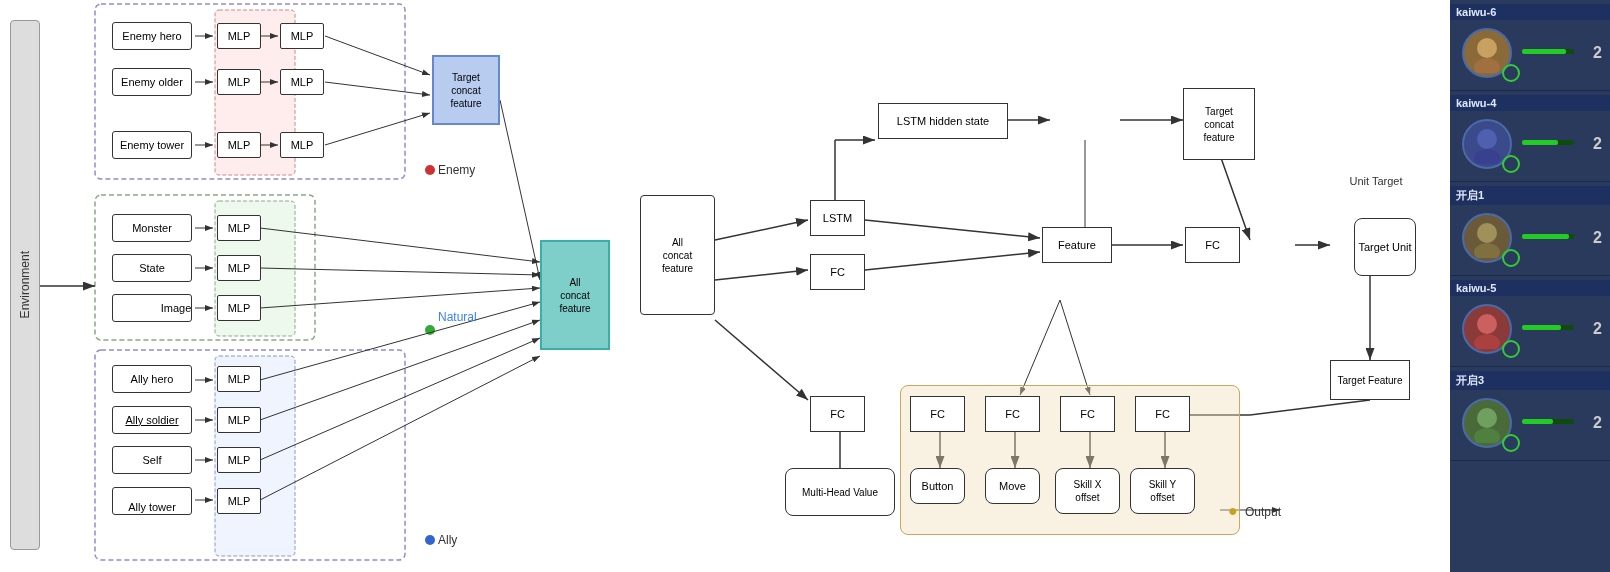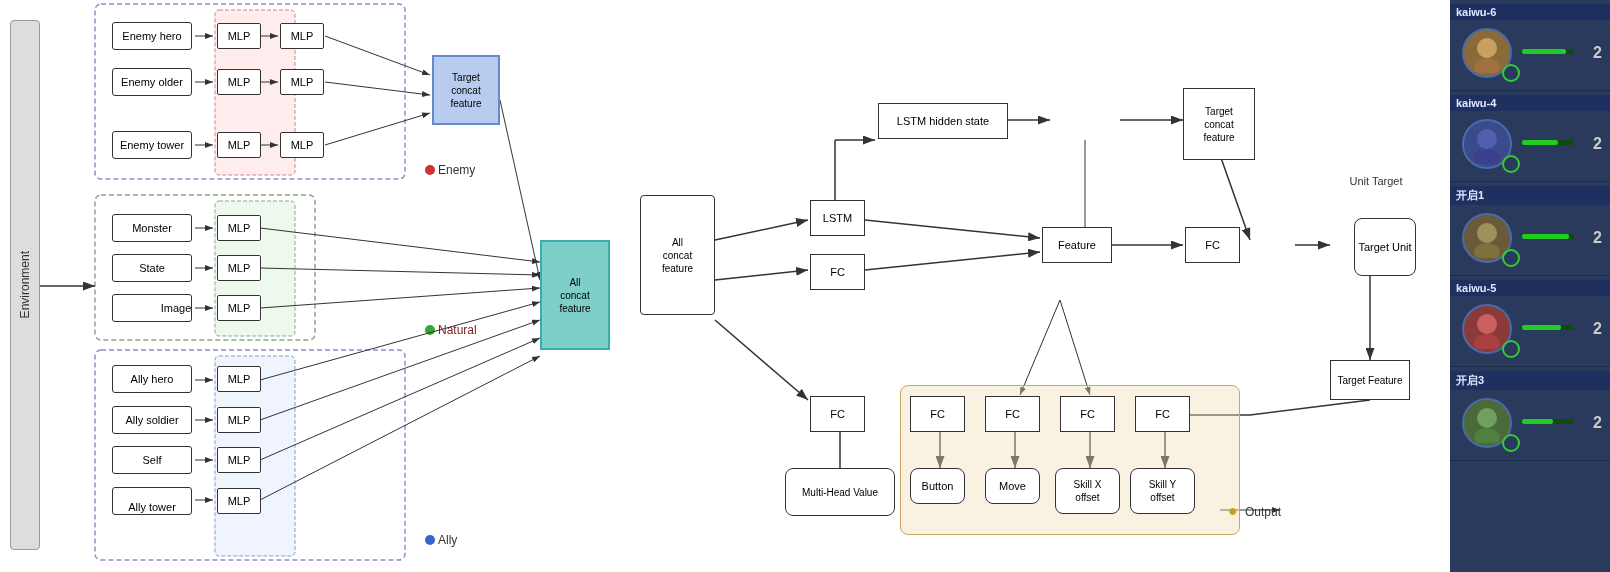--- a/index.html
+++ b/index.html
@@ -306,30 +306,30 @@
   <div class="box box-label" style="left:112px; top:254px;">
     <span>State</span>
   </div>
   <div class="box box-mlp" style="left:217px; top:255px;">MLP</div>
 
   <div class="box box-label" style="left:112px; top:294px;padding-left:48px;">
     <span>Image</span>
   </div>
   <div class="box box-mlp" style="left:217px; top:295px;">MLP</div>
 
-  <div style="position:absolute; left:438px; top:323px; font-size:12px; color:#7f1d1d;">Natural</div>
+  <div style="position:absolute; left:438px; top:310px; font-size:12px; color:#3b82f6;">Natural</div>
 
   <div class="box box-all-concat" style="left:540px; top:240px; font-size:10px;">All<br>concat<br>feature</div>
 
   <div class="box box-label" style="left:112px; top:365px;">
     <span>Ally hero</span>
   </div>
   <div class="box box-mlp" style="left:217px; top:366px;">MLP</div>
 
-  <div class="box box-label" style="left:112px; top:406px;">
+  <div class="box box-label" style="left:112px; top:406px;text-decoration:underline;">
     <span>Ally soldier</span>
   </div>
   <div class="box box-mlp" style="left:217px; top:407px;">MLP</div>
 
   <div class="box box-label" style="left:112px; top:446px;">Self</div>
   <div class="box box-mlp" style="left:217px; top:447px;">MLP</div>
 
   <div class="box box-label" style="left:112px; top:487px;align-items:flex-end;">
     <span>Ally tower</span>
   </div>

